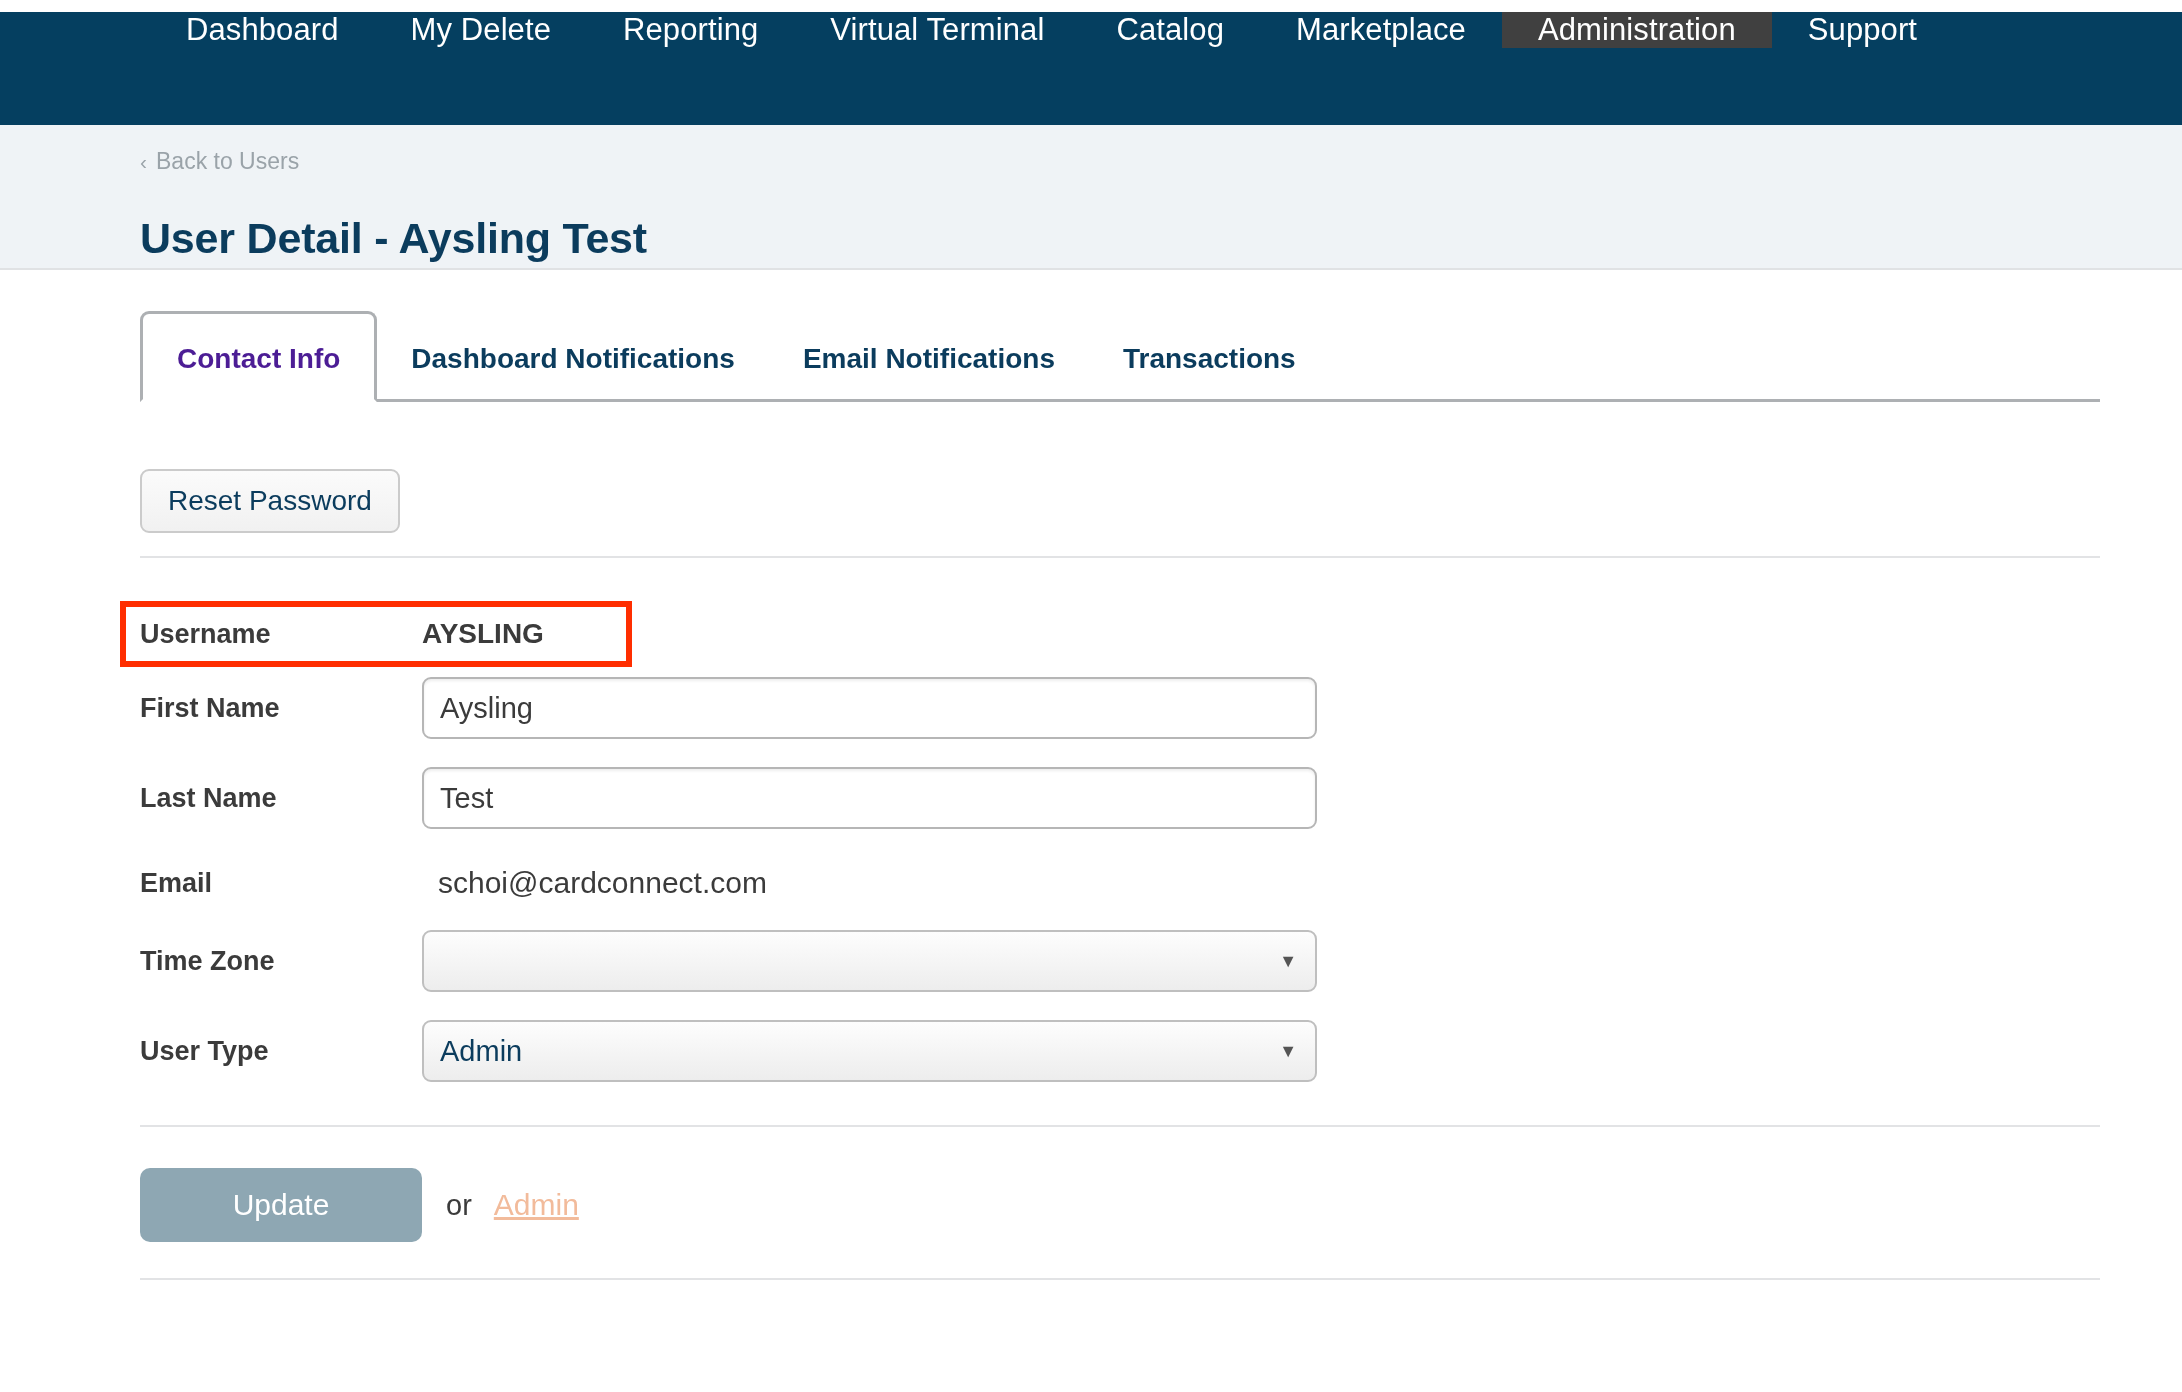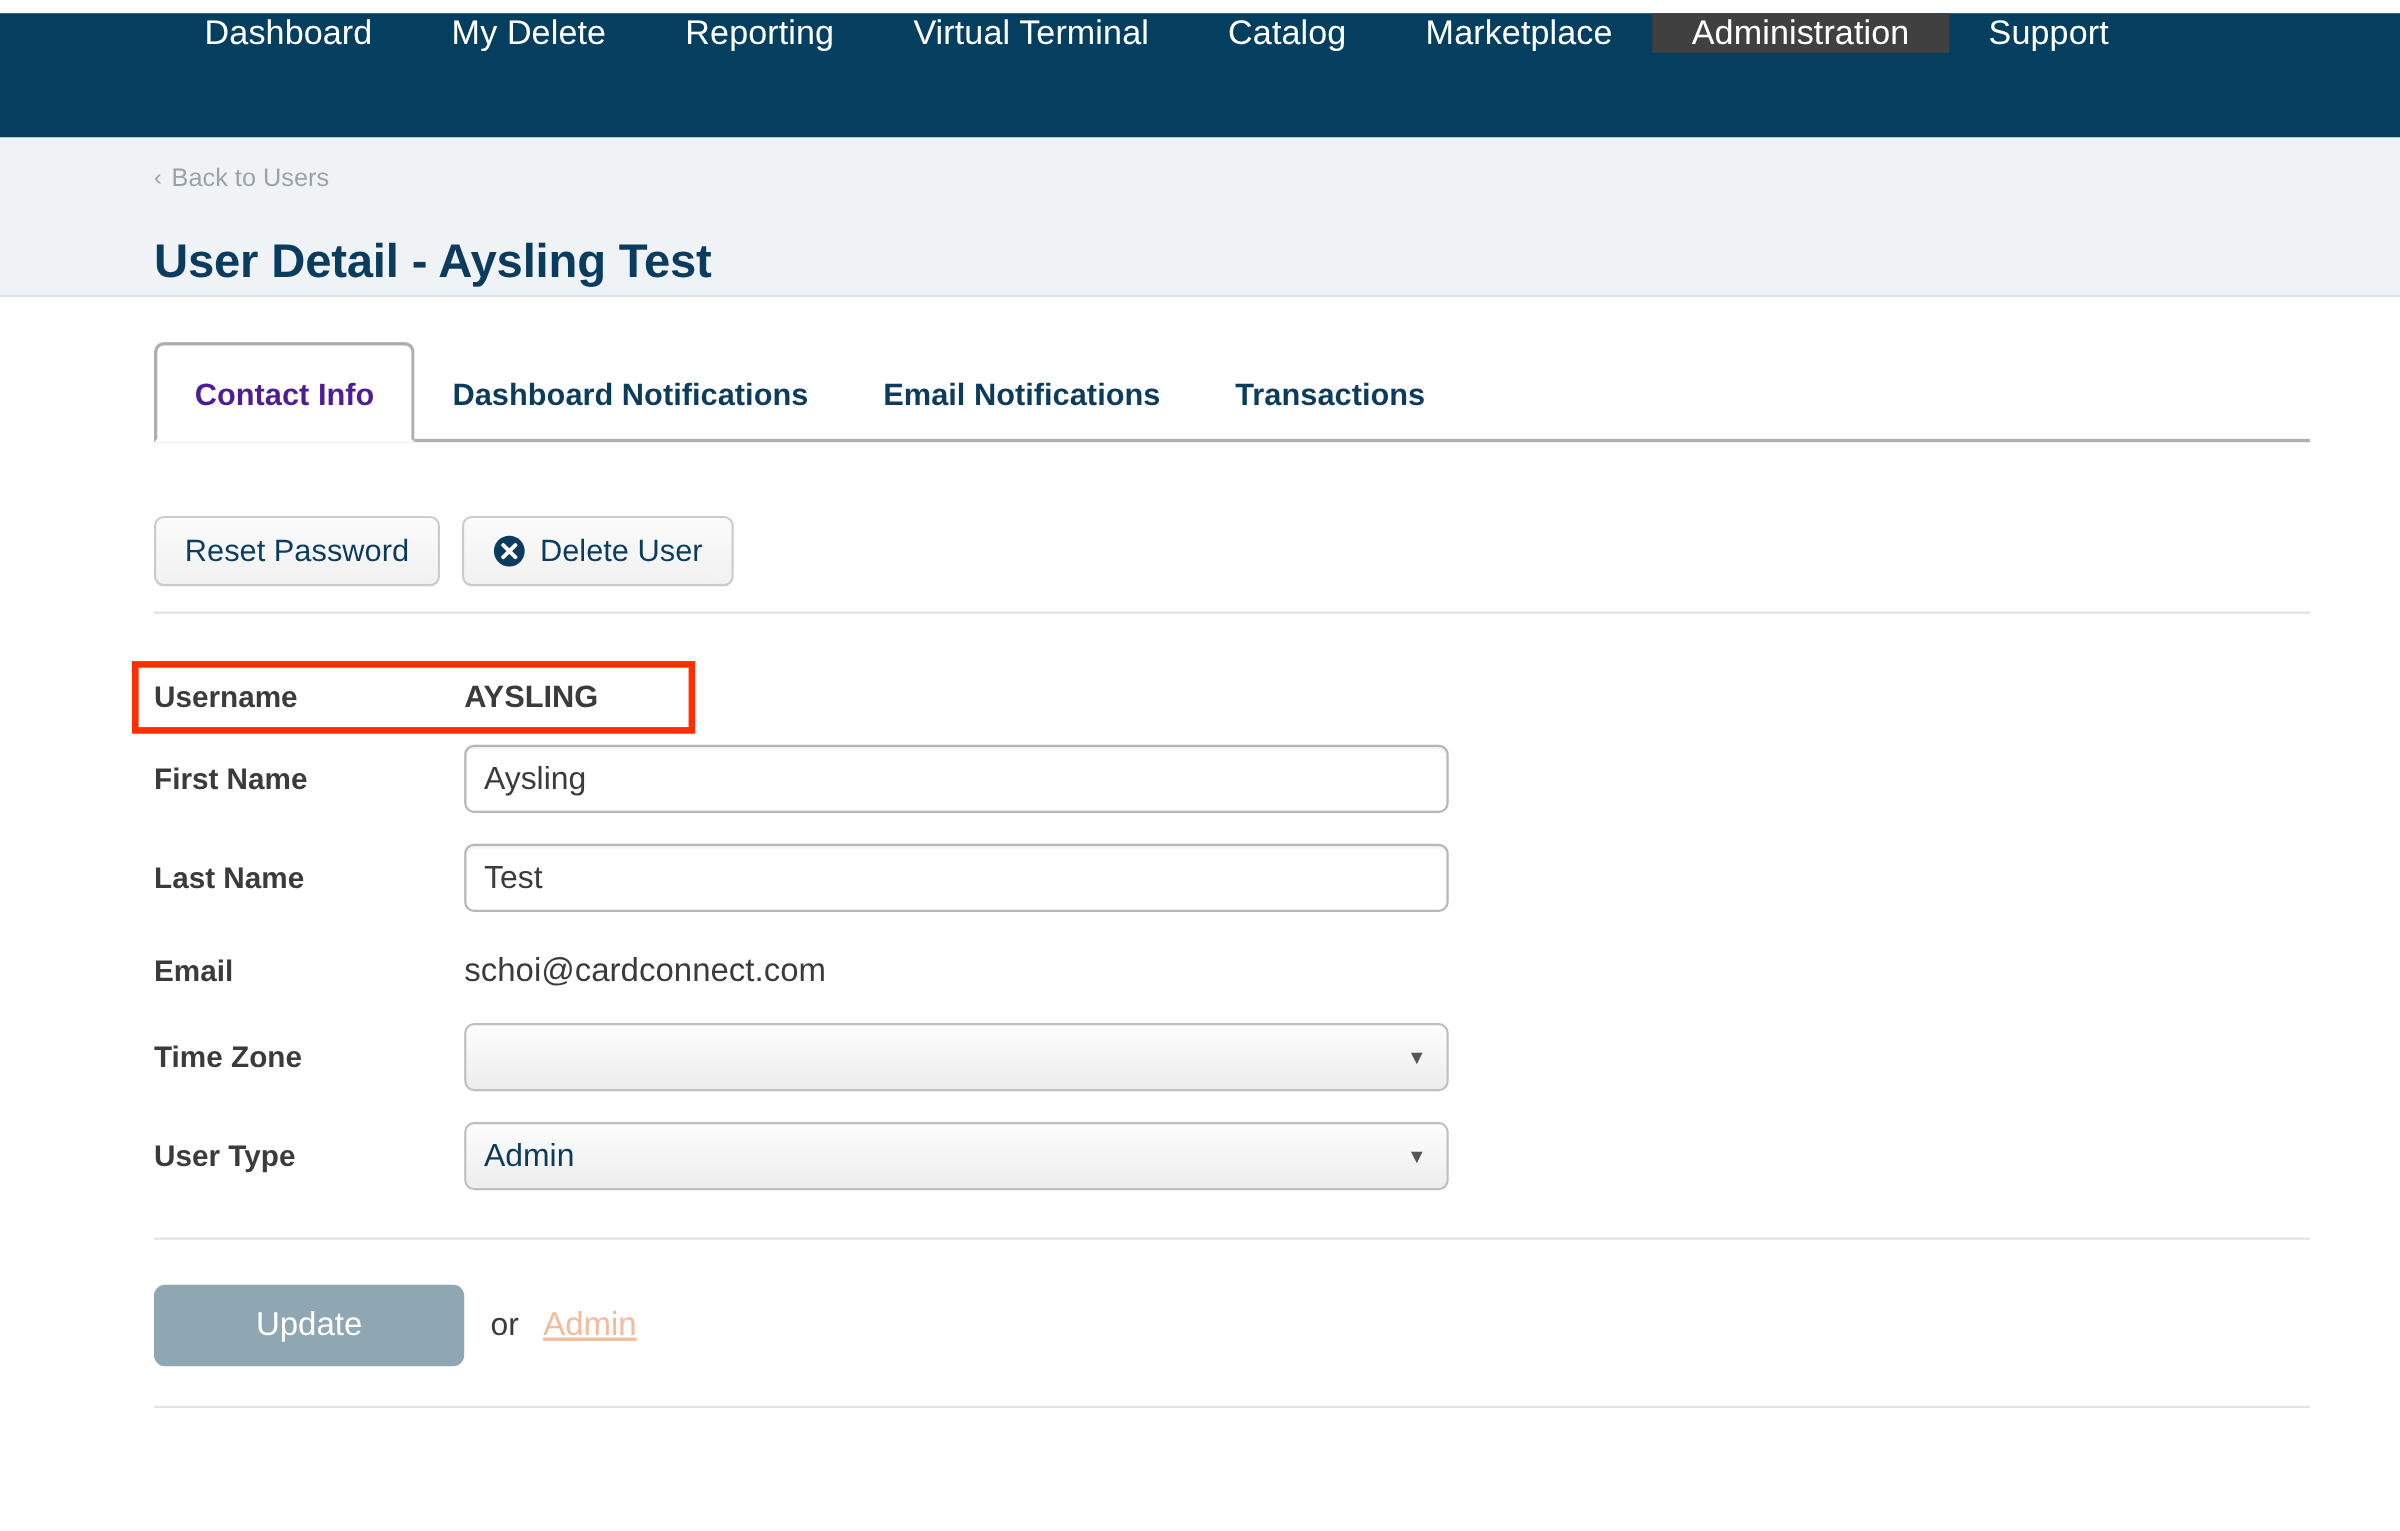--- a/index.html
+++ b/index.html
@@ -155,20 +155,21 @@
   }
   .fvalue-static {
     font-size: 28px;
     color: #3B3B3B;
     font-weight: 700;
   }
   .fvalue-plain {
     font-size: 30px;
     color: #3B3B3B;
     font-weight: 400;
+    margin-left: 16px;
   }
   .finput {
     width: 895px;
     height: 62px;
     border: 2px solid #B6B6B6;
     border-radius: 9px;
     background: #ffffff;
     box-shadow: inset 0 2px 3px rgba(0,0,0,.07);
     font-size: 29px;
     font-family: "Liberation Sans", sans-serif;
@@ -271,29 +272,20 @@
     <div class="tab active">Contact Info</div>
     <div class="tab">Dashboard Notifications</div>
     <div class="tab">Email Notifications</div>
     <div class="tab">Transactions</div>
   </div>
 
   <div class="btnrow">
     <div class="btn-outline">
       <span>Reset Password</span>
     </div>
-    <div class="btn-outline">
-      <span class="icon-delete">
-        <svg width="30" height="30" viewBox="0 0 30 30">
-          <circle cx="15" cy="15" r="14" fill="#0B3C5D"></circle>
-          <path d="M9.5 9.5 L20.5 20.5 M20.5 9.5 L9.5 20.5" stroke="#ffffff" stroke-width="3.6" stroke-linecap="round"></path>
-        </svg>
-      </span>
-      <span>Delete User</span>
-    </div>
   </div>
 
   <div class="divider" style="top:556px;"></div>
   <div class="divider" style="top:1125px;"></div>
   <div class="divider" style="top:1278px;"></div>
 
   <div class="formrow" style="top:607px; height:54px;">
     <div class="flabel">Username</div>
     <div class="fvalue-static">AYSLING</div>
   </div>

